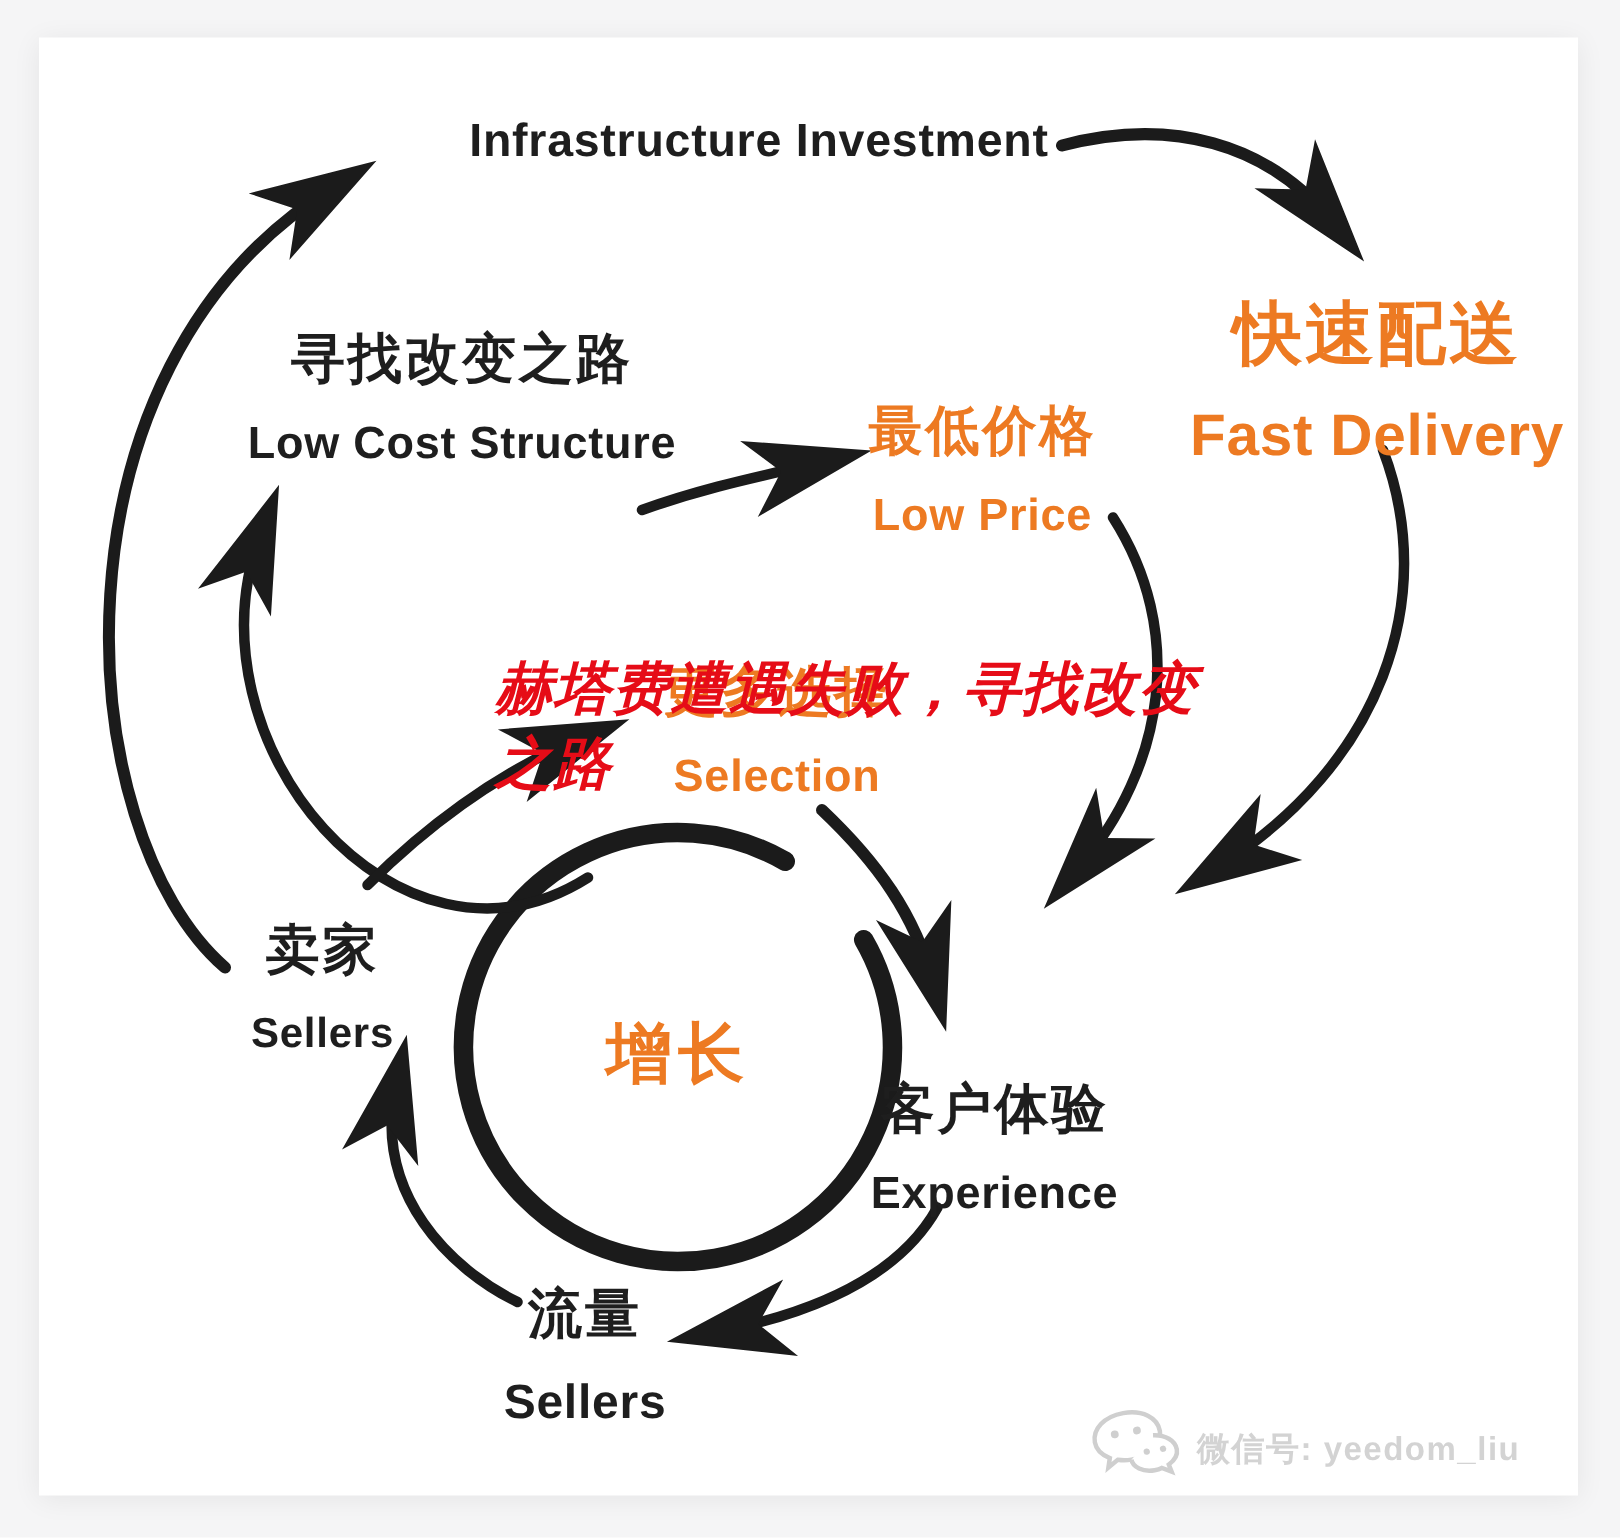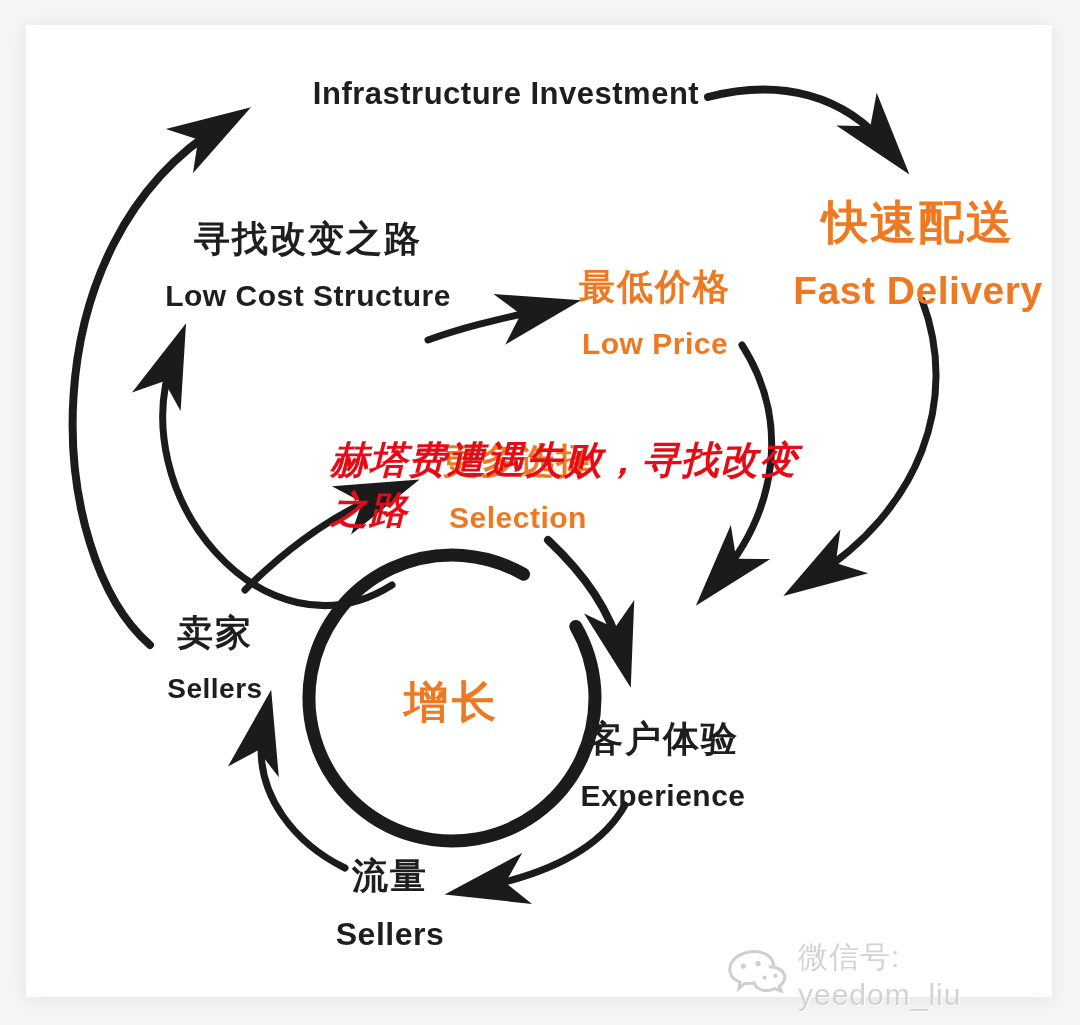--- a/index.html
+++ b/index.html
@@ -47,21 +47,21 @@
   .overlay-title{
     position:absolute;left:304px;top:410px;width:470px;z-index:3;
     color:var(--overlay-red);font-size:38px;font-weight:900;line-height:1.32;
     letter-spacing:1px;text-align:left;font-style:italic;
   }
   .watermark{
     position:absolute;left:700px;top:912px;display:flex;align-items:center;gap:10px;
     color:var(--watermark-gray);
   }
   .watermark .wm-text{
-    font-size:30px;font-weight:400;letter-spacing:1px;
+    font-size:22px;font-weight:700;letter-spacing:1px;
     text-shadow:1px 1px 0 #ffffff;
   }
   .wm-icon{transform:rotate(-10deg);}
 </style>
 </head>
 <body>
 
 <div class="panel">
 
   <svg class="arrows" viewBox="0 0 1026 972" xmlns="http://www.w3.org/2000/svg" aria-hidden="true">

